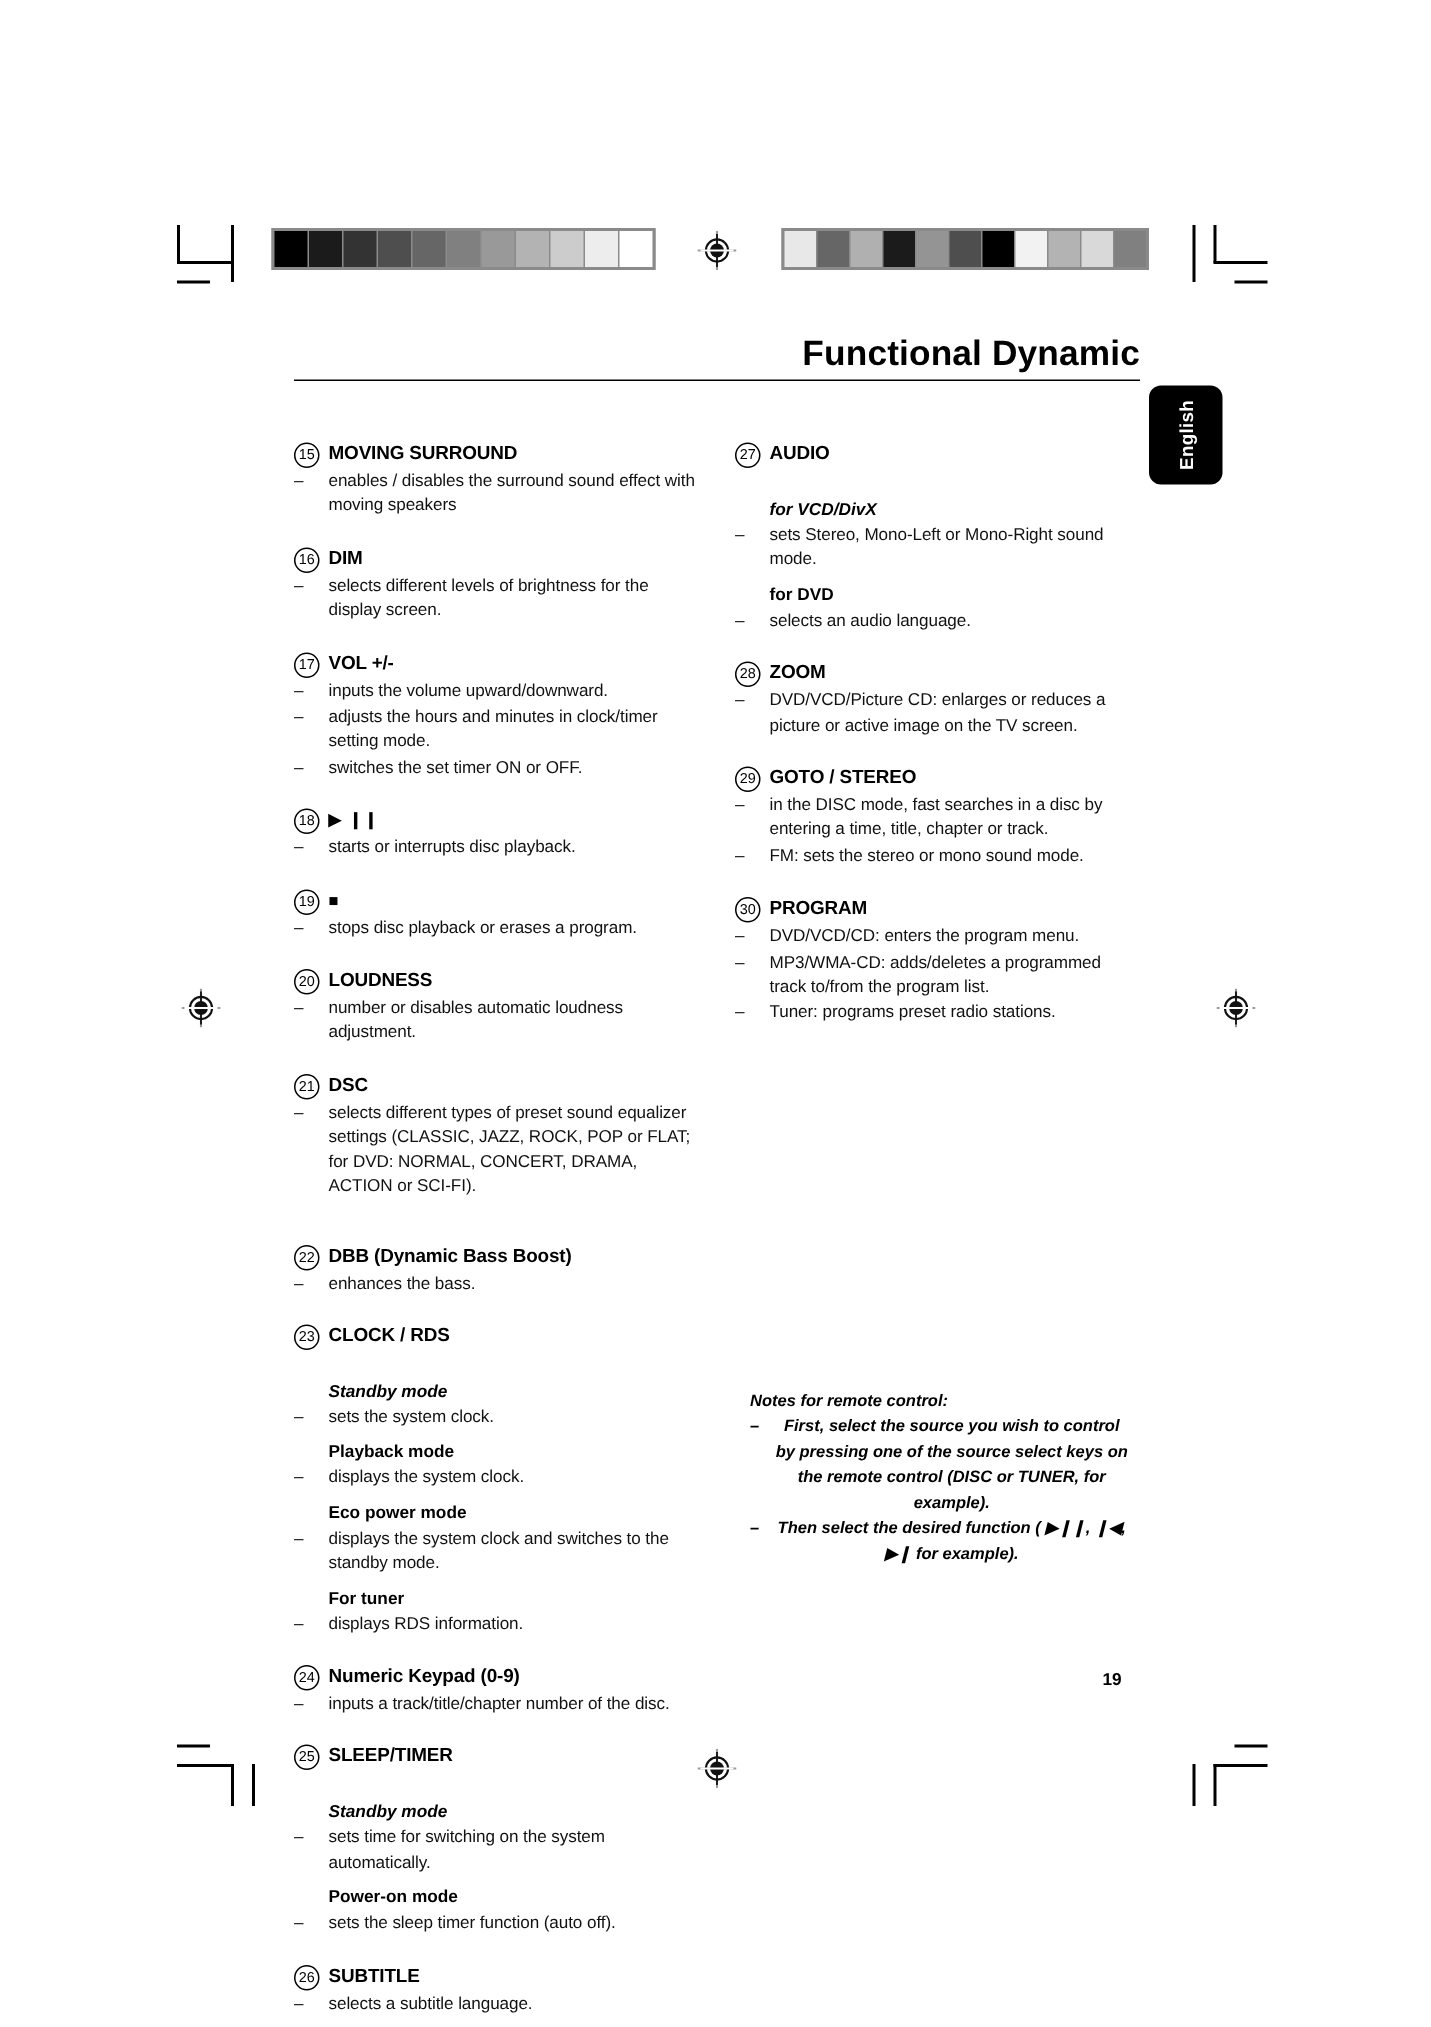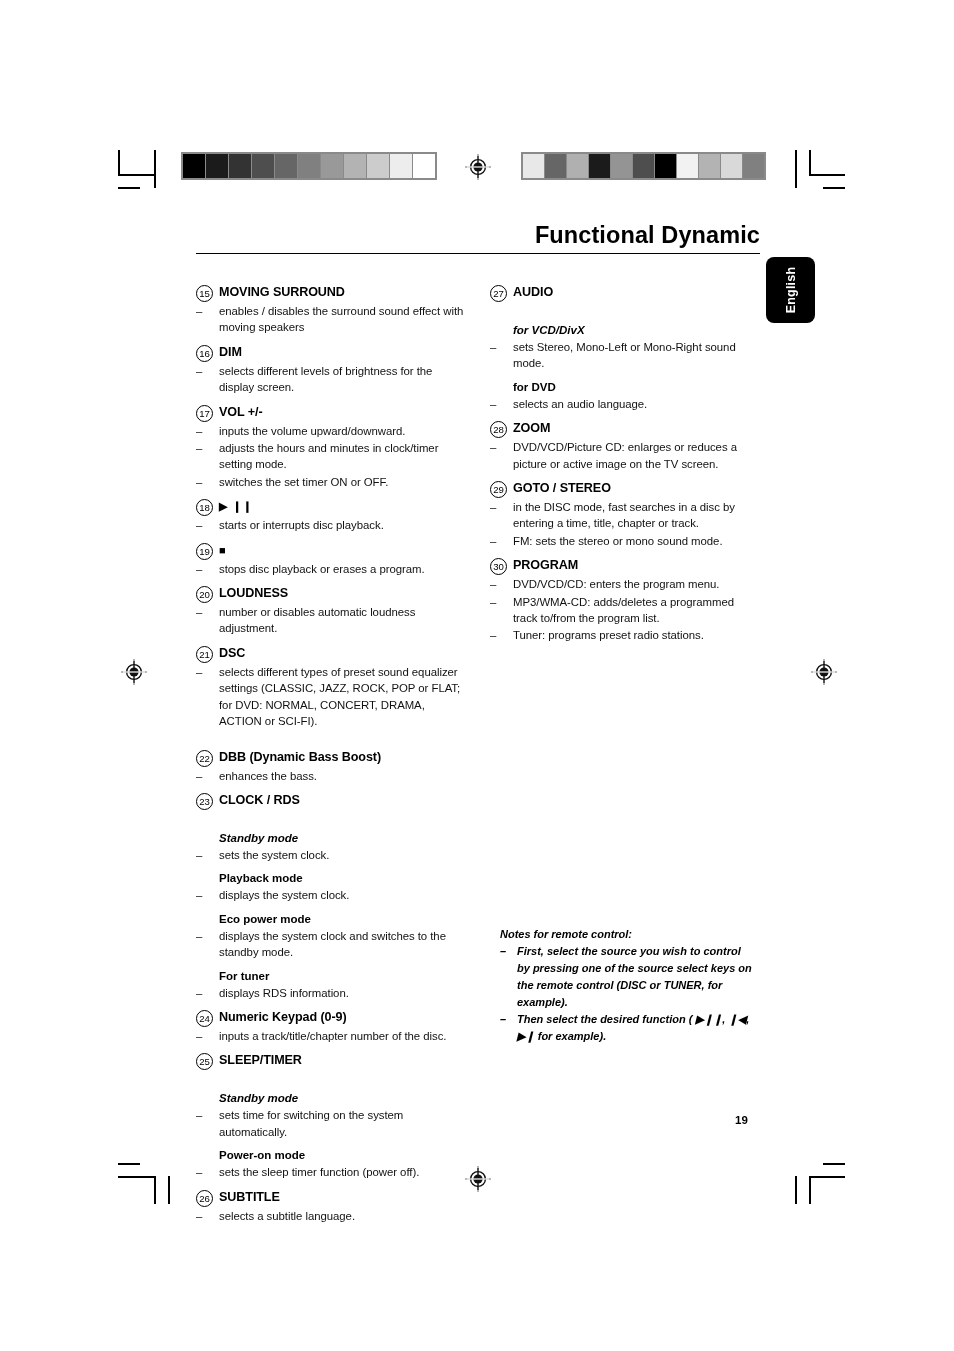--- a/index.html
+++ b/index.html
@@ -94,21 +94,21 @@
   }
   .col.left  { left: 0; }
   .col.right { left: 294px; }
 
   
   .entry { margin-bottom: 0; }
 
   .entry-head {
     display: flex;
     align-items: flex-start;
-    margin-top: 8px;
+    margin-top: 18px;
   }
   .num {
     flex: 0 0 auto;
     width: 17px; height: 17px;
     border: 1.1px solid #000;
     border-radius: 50%;
     font-size: 9.6px;
     line-height: 15px;
     text-align: center;
     font-weight: normal;
@@ -171,21 +171,21 @@
   }
   .notes .n-title { margin-bottom: 0; }
   .notes .n-item {
     display: flex;
     align-items: flex-start;
   }
   .notes .n-dash {
     flex: 0 0 auto;
     width: 17px;
   }
-  .notes .n-body { flex: 1 1 auto; }
+  .notes .n-body { flex: 1 1 auto; text-align: center; }
 
   .page-num {
     position: absolute;
     left: 735px;
     top: 1114px;
     font-size: 11.5px;
     font-weight: bold;
   }
 </style>
 </head>
@@ -427,21 +427,21 @@
           <div class="head-label">SLEEP/TIMER</div>
         </div>
         <div class="submode tight">Standby mode</div>
         <div class="dash-row">
           <div class="dash">–</div>
           <div class="dash-text">sets time for switching on the system automatically.</div>
         </div>
         <div class="submode">Power-on mode</div>
         <div class="dash-row">
           <div class="dash">–</div>
-          <div class="dash-text">sets the sleep timer function (power off).</div>
+          <div class="dash-text">sets the sleep timer function (auto off).</div>
         </div>
       </div>
       <div class="entry">
         <div class="entry-head">
           <div class="num">26</div>
           <div class="head-label">SUBTITLE</div>
         </div>
         <div class="dash-row">
           <div class="dash">–</div>
           <div class="dash-text">selects a subtitle language.</div>

